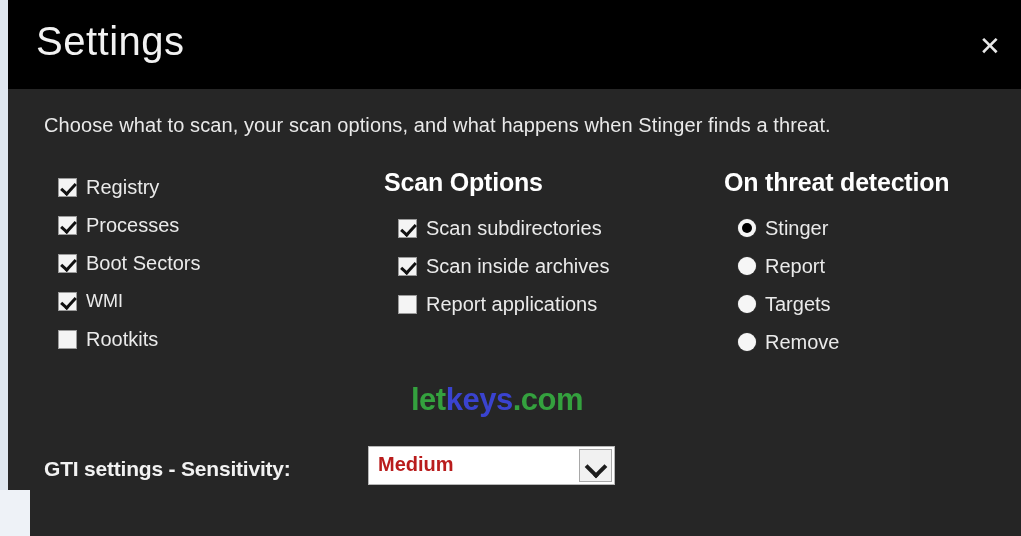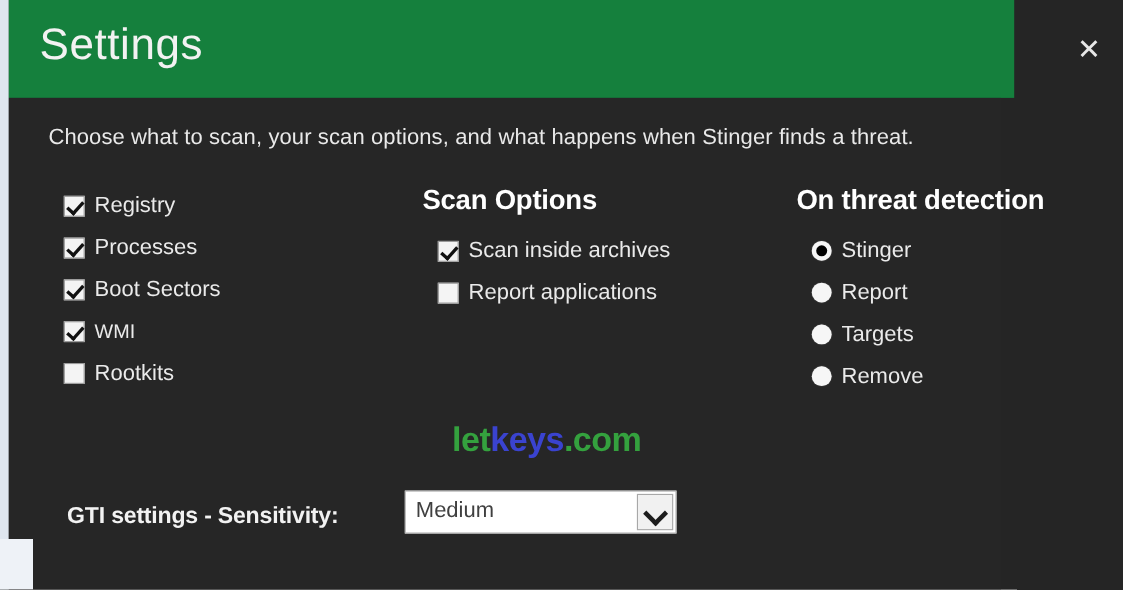--- a/index.html
+++ b/index.html
@@ -40,23 +40,23 @@
     width: 30px;
     height: 46px;
     background: #eef2f7;
   }
 
   
   #titlebar {
     position: absolute;
     left: 8px;
     top: 0;
-    width: 914px;
+    width: 1013px;
     height: 89px;
-    background: #15803d;
+    background: #000000;
   }
   #title-text {
     position: absolute;
     left: 28px;
     top: 17px;
     font-size: 40px;
     font-weight: 400;
     color: #f2f2f2;
     letter-spacing: 0.5px;
     line-height: 48px;
@@ -188,40 +188,40 @@
   
   #gti-label {
     position: absolute;
     left: 36px;
     top: 368px;
     font-size: 21px;
     font-weight: bold;
     color: #f2f2f2;
     white-space: nowrap;
     letter-spacing: -0.2px;
-    margin-left: 17px;
   }
   #gti-select {
     position: absolute;
     left: 360px;
     top: 357px;
     width: 247px;
     height: 39px;
     background: #ffffff;
     border: 1px solid #b7b7b7;
     box-sizing: border-box;
     cursor: pointer;
   }
   #gti-value {
     position: absolute;
     left: 9px;
     top: 6px;
     font-size: 20px;
-    color: #404040;
-    white-space: nowrap;
+    color: #b91c1c;
+    white-space: nowrap;
+    font-weight: bold;
   }
   #gti-arrow-box {
     position: absolute;
     right: 2px;
     top: 2px;
     width: 33px;
     height: 33px;
     background: #f1f1f1;
     border: 1px solid #a8a8a8;
     box-sizing: border-box;
@@ -278,20 +278,24 @@
 
       <div class="opt-row">
         <span class="cb"></span>
         <span class="opt-label">Rootkits</span>
       </div>
     </div>
 
     <div id="col-options" class="column">
       <div class="col-heading">Scan Options</div>
 
+      <div class="opt-row">
+        <span class="cb checked"></span>
+        <span class="opt-label">Scan subdirectories</span>
+      </div>
 
       <div class="opt-row">
         <span class="cb checked"></span>
         <span class="opt-label">Scan inside archives</span>
       </div>
 
       <div class="opt-row">
         <span class="cb"></span>
         <span class="opt-label">Report applications</span>
       </div>

